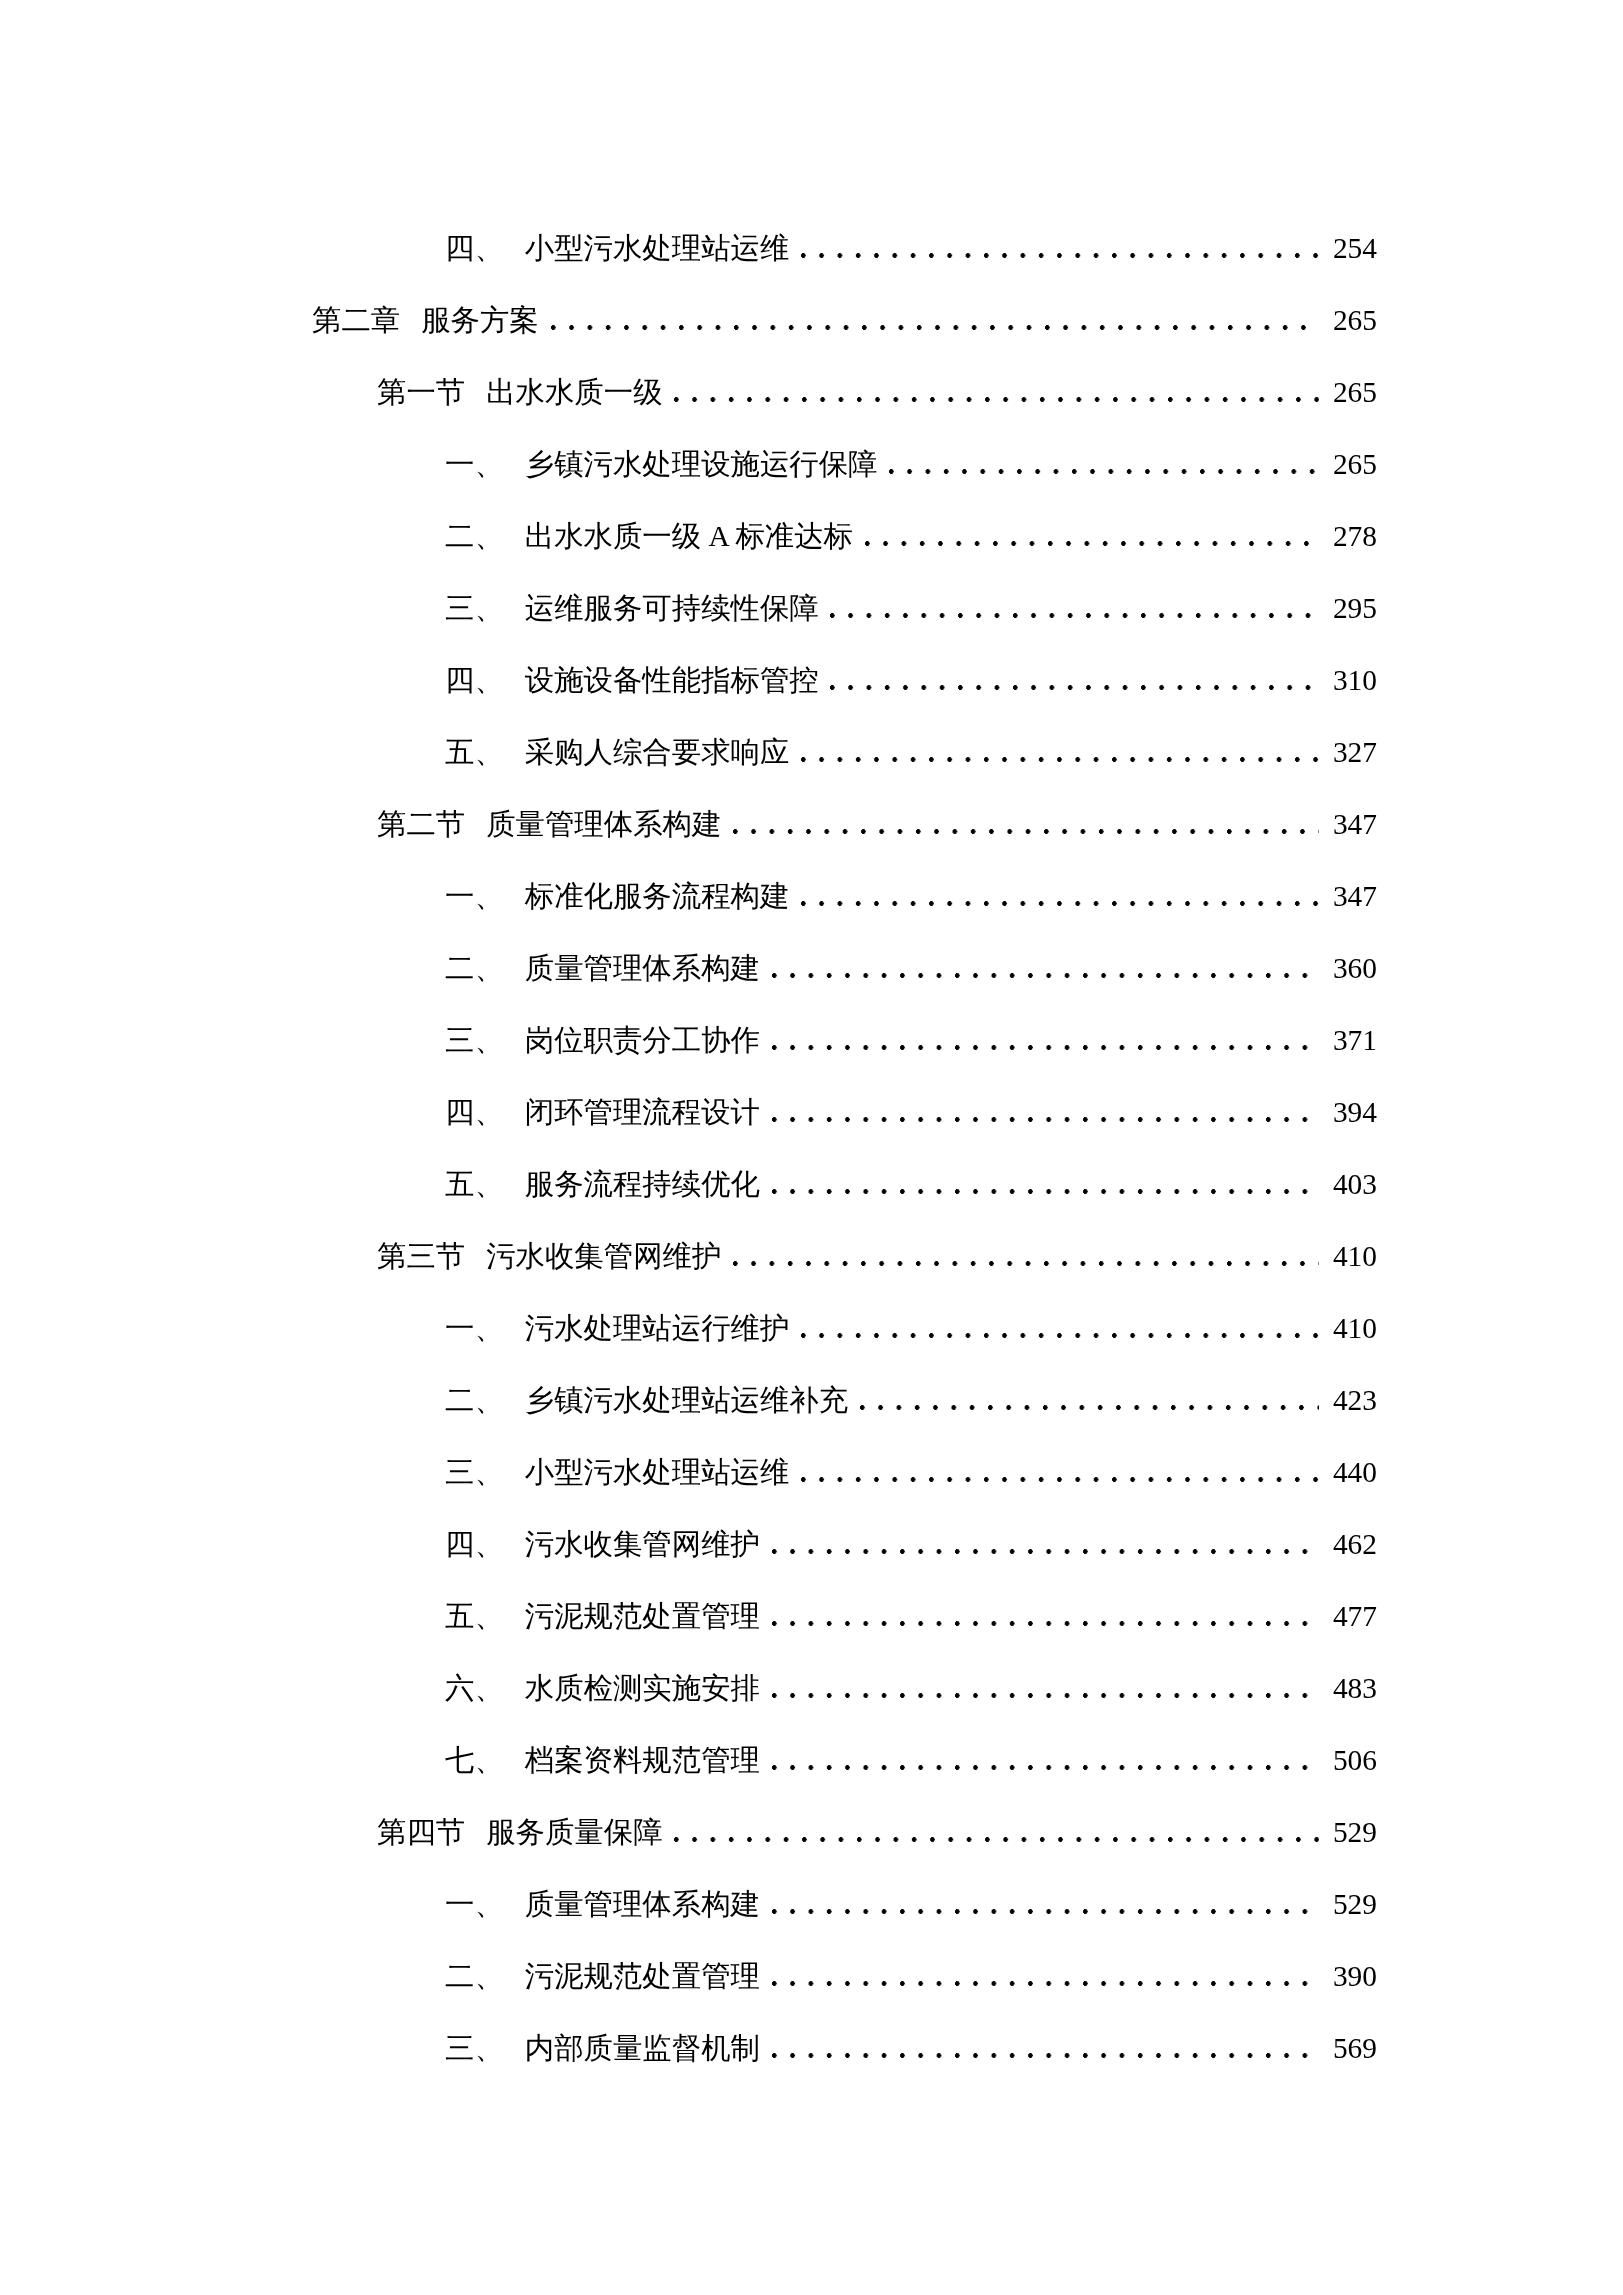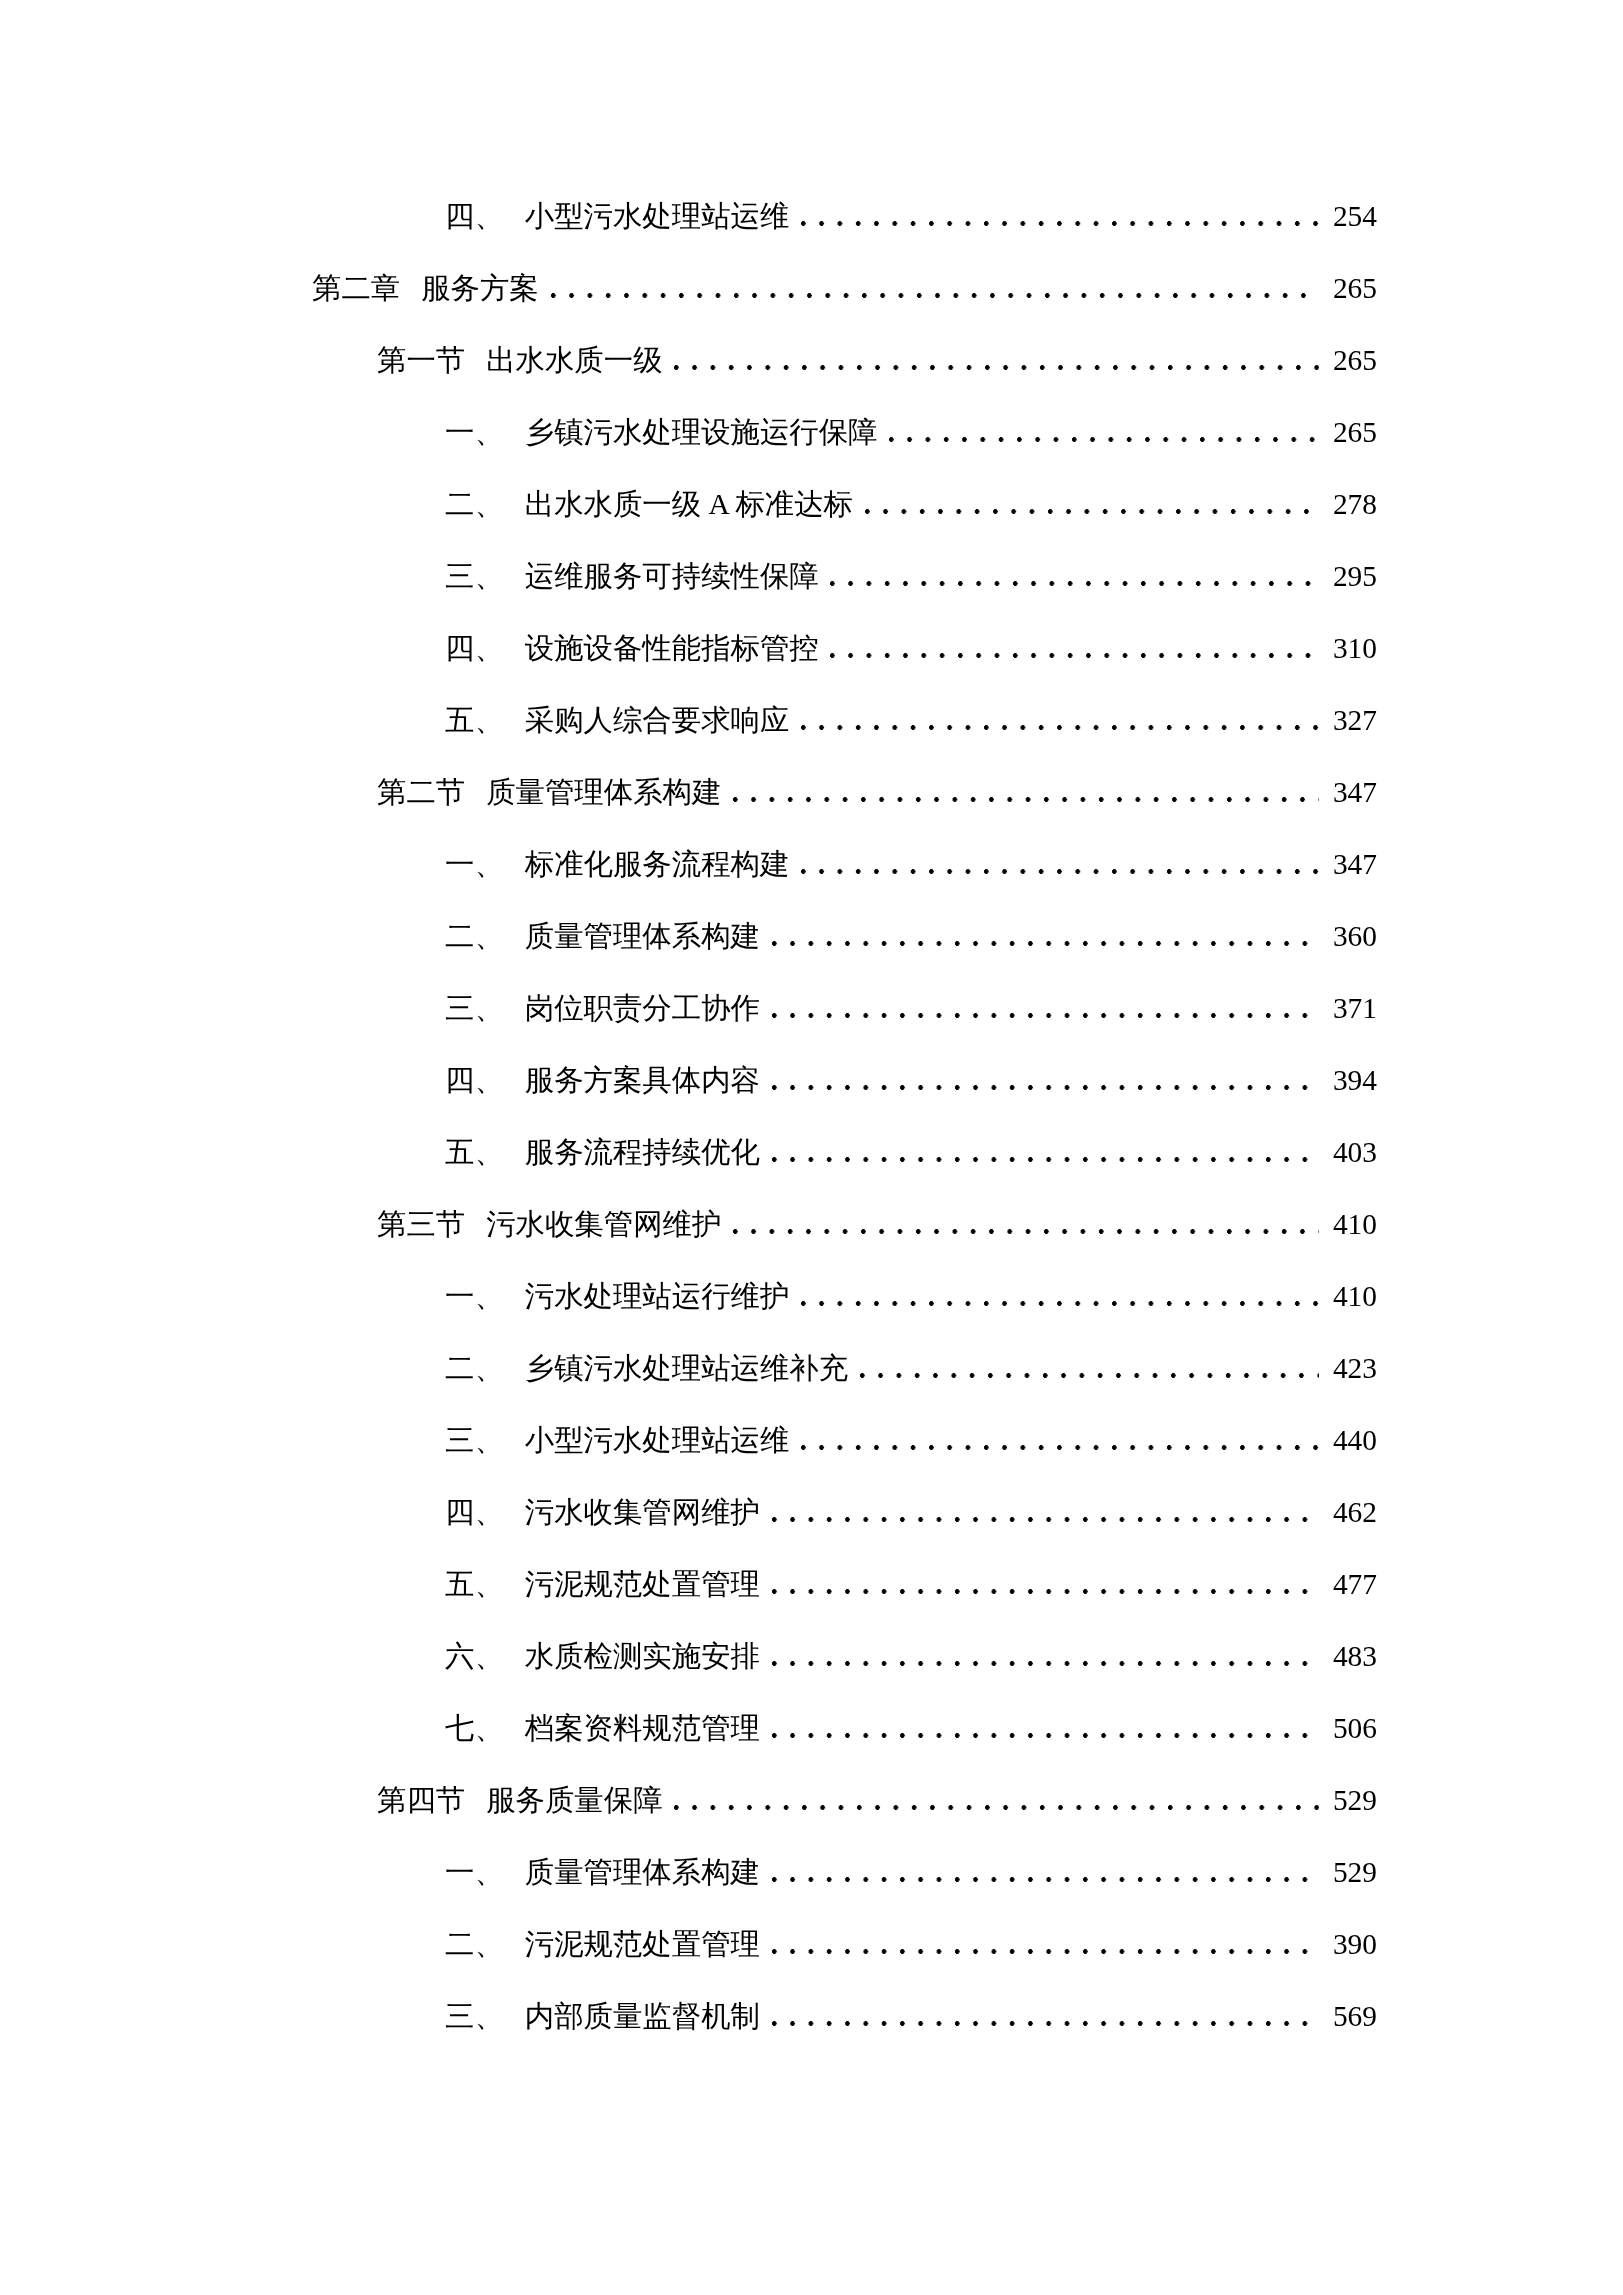--- a/index.html
+++ b/index.html
@@ -54,20 +54,21 @@
     height: 4.6px;
     margin: 0 14.4px 0 11.8px;
     background-image: radial-gradient(circle at 2.3px 2.3px, #000 2px, transparent 2.4px);
     background-size: 18.3px 4.6px;
     background-repeat: repeat-x;
     background-position: left bottom;
   }
   .pagenum {
     flex: 0 0 auto;
     text-align: right;
+    margin-top: 32px;
   }
 </style>
 </head>
 <body>
 
 <div class="page">
   <div class="toc" id="toc-list-el">
       <div class="row lvl3">
     <span class="num">四、</span>
     <span class="title">小型污水处理站运维</span>
@@ -135,21 +136,21 @@
     <span class="pagenum">360</span>
   </div>
       <div class="row lvl3">
     <span class="num">三、</span>
     <span class="title">岗位职责分工协作</span>
     <span class="leader"></span>
     <span class="pagenum">371</span>
   </div>
       <div class="row lvl3">
     <span class="num">四、</span>
-    <span class="title">服务方案具体内容</span>
+    <span class="title">闭环管理流程设计</span>
     <span class="leader"></span>
     <span class="pagenum">394</span>
   </div>
       <div class="row lvl3">
     <span class="num">五、</span>
     <span class="title">服务流程持续优化</span>
     <span class="leader"></span>
     <span class="pagenum">403</span>
   </div>
       <div class="row lvl2">

